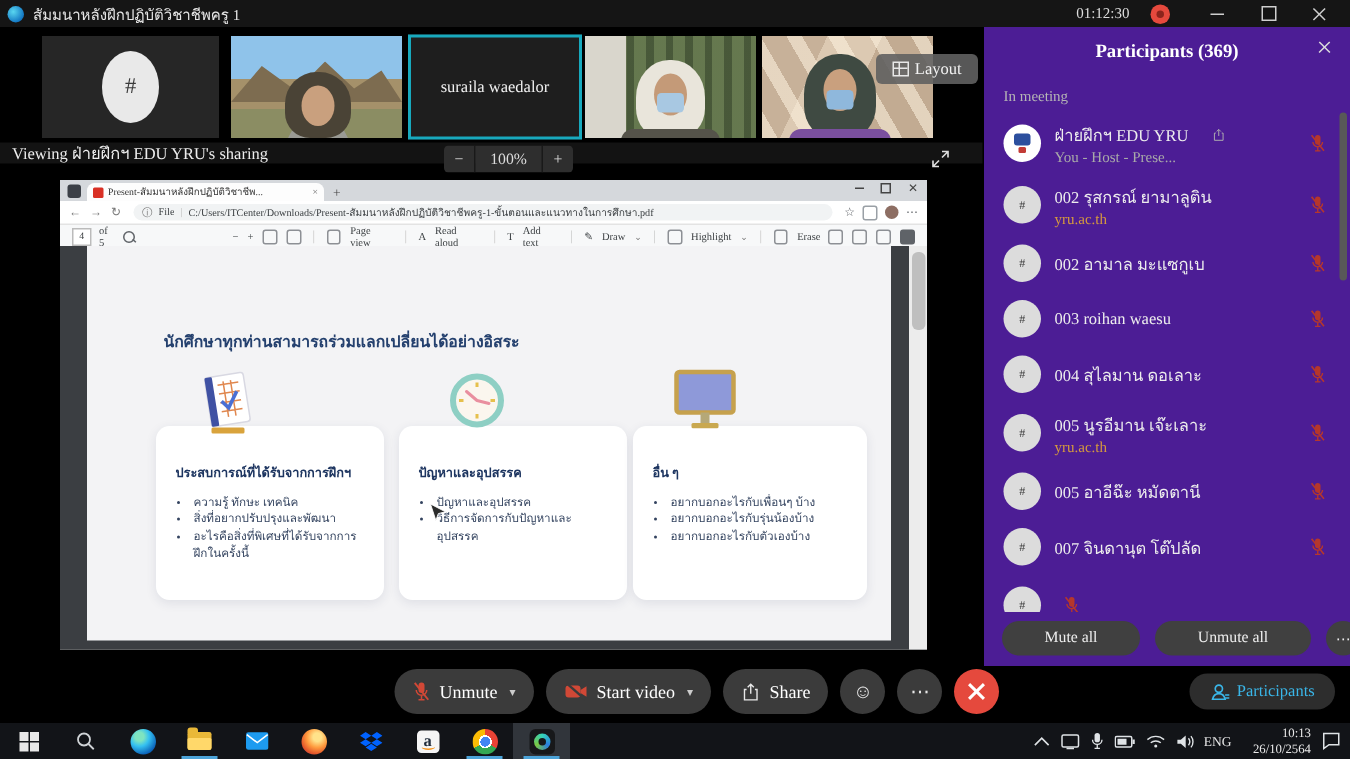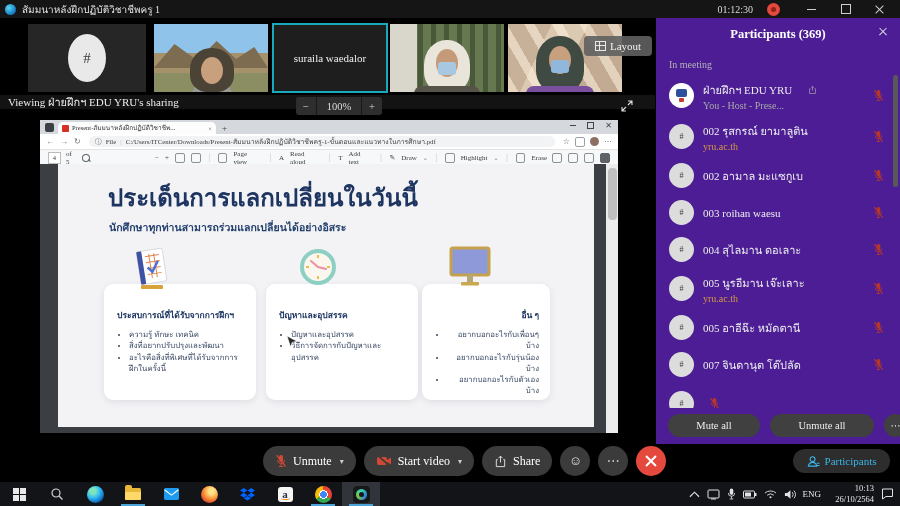--- a/index.html
+++ b/index.html
@@ -92,21 +92,21 @@
   .caret{font-size:6px;color:#777;}
   .pdfarea{position:absolute;left:0;right:0;top:44px;bottom:0;background:#3b3e42;}
   .pdfpage{position:absolute;left:18px;top:0;width:536px;height:263px;background:#f3f3f5;overflow:hidden;}
   .pdfscroll{position:absolute;right:0px;top:0;width:12px;height:269px;background:#ececec;}
   .pdfthumbbar{position:absolute;right:1px;top:4px;width:9px;height:52px;background:#bfbfbf;border-radius:4px;}
   
   .s-title{position:absolute;left:50px;top:14px;font-size:24px;font-weight:bold;color:#1d3560;}
   .s-sub{position:absolute;left:51px;top:55px;font-size:10.5px;font-weight:bold;color:#24406e;}
   .card{position:absolute;top:120px;height:116px;background:#fff;border-radius:9px;
         box-shadow:0 2px 7px rgba(40,50,90,.10);padding:24px 11px 0 13px;box-sizing:border-box;}
-  .c1{left:46px;width:152px;} .c2{left:208px;width:152px;} .c3{left:364px;width:128px;text-align:right;}
+  .c1{left:46px;width:152px;} .c2{left:208px;width:152px;} .c3{left:364px;width:156px;}
   .c-head{font-size:8.5px;font-weight:bold;color:#1d3560;margin-bottom:7px;}
   .c-ul{margin:0;padding-left:12px;font-size:7.8px;color:#33435f;line-height:1.45;}
   .cardicon{position:absolute;top:82px;z-index:3;}
   .ci1{left:72px;} .ci2{left:238px;} .ci3{left:388px;}
   .cursor{position:absolute;left:228px;top:172px;z-index:5;}
   
   .controls{position:absolute;left:263px;top:446px;display:flex;align-items:center;gap:8px;}
   .pill{height:30px;border-radius:15px;background:#3b3b3b;color:#fff;font-size:12px;display:flex;
         align-items:center;gap:6px;padding:0 12px;}
   .pill .chev{font-size:8px;color:#ccc;margin-left:2px;}
@@ -306,21 +306,20 @@
       </div>
       <div class="pdfright">
         <span class="mini"></span>
         <span class="mini"></span>
         <span class="mini"></span>
         <span class="mini dark"></span>
       </div>
     </div>
     <div class="pdfarea">
       <div class="pdfpage">
-        <div class="s-title">ประเด็นการแลกเปลี่ยนในวันนี้</div>
         <div class="s-sub">นักศึกษาทุกท่านสามารถร่วมแลกเปลี่ยนได้อย่างอิสระ</div>
 
         <span class="cardicon ci1">
           <svg width="42" height="46" viewBox="0 0 42 46">
             <g transform="rotate(-9 21 23)">
               <rect x="9" y="4" width="26" height="33" rx="2" fill="#fff" stroke="#d8d8e2"></rect>
               <rect x="9" y="4" width="5" height="33" rx="1" fill="#3f51a3"></rect>
               <path d="M17 10h14M17 16h14M17 22h14M17 28h14M21 8v24M26 8v24" stroke="#e0874e" stroke-width="1"></path>
               <path d="M18 21l4 5 7-10" stroke="#4a6fd4" stroke-width="2.4" fill="none"></path>
             </g>

